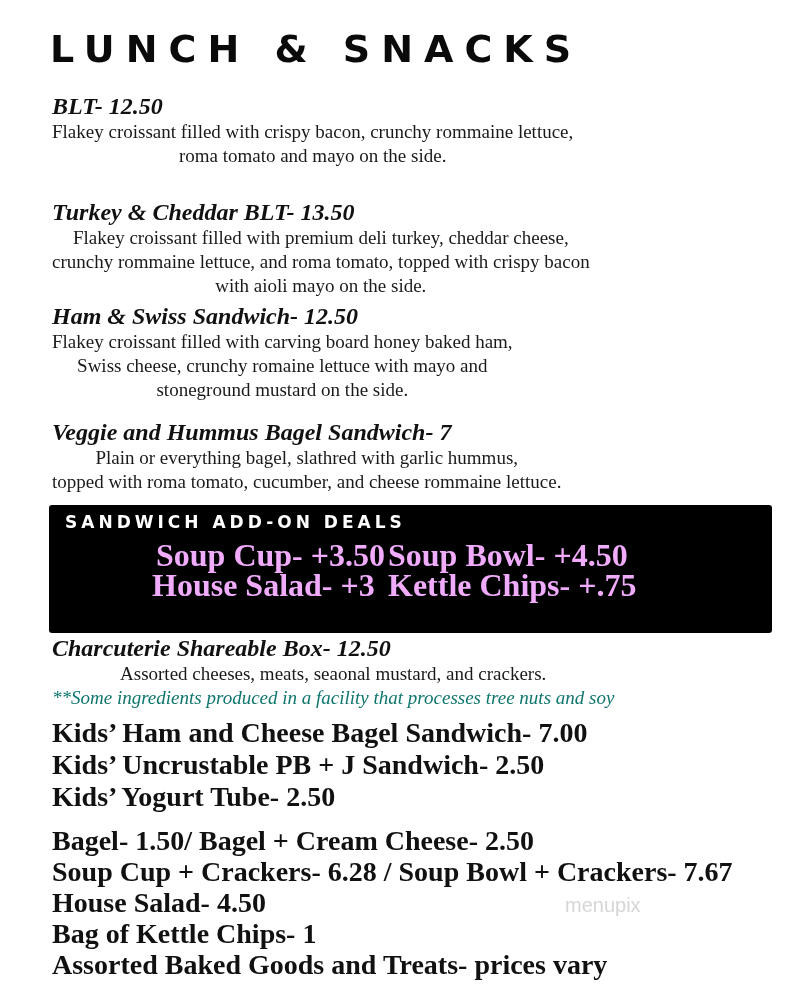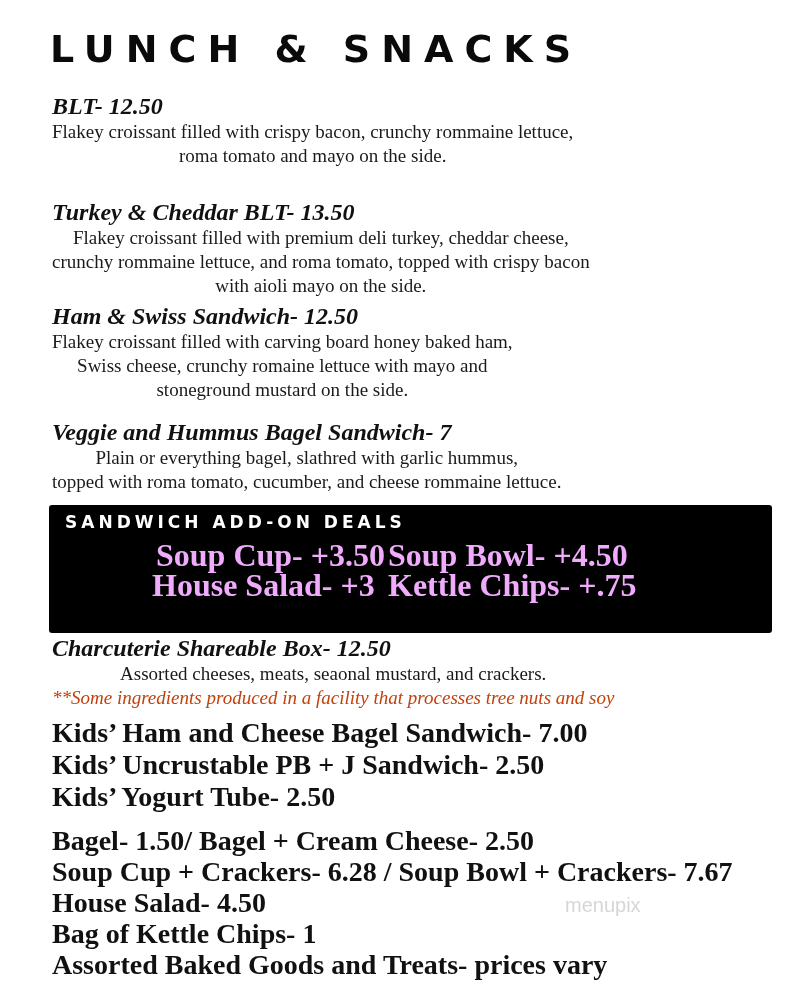--- a/index.html
+++ b/index.html
@@ -1,21 +1,21 @@
 <!DOCTYPE html>
 <html><head>
   <meta charset="utf-8">
   <style>
     html, body { margin:0; padding:0; background:#ffffff; }
     body { width:792px; height:990px; position:relative; overflow:hidden; color:#111111; font-family:"Liberation Serif", "DejaVu Serif", serif; }
     .title { position:absolute; left:50px; top:26px; font-family:"DejaVu Sans", "Liberation Sans", sans-serif; font-weight:bold; font-size:38px; letter-spacing:11px; color:#0a0a0a; line-height:46px; white-space:nowrap; }
     .item { position:absolute; left:52px; }
     .item-name { font-size:24px; font-weight:bold; line-height:28px; white-space:nowrap; color:#111;font-style:italic; }
     .item-desc { font-size:19px; line-height:24px; white-space:pre-line; color:#1a1a1a;text-align:center; }
-    .item-note { font-size:19px; line-height:24px; font-style:italic; color:#c2410c; white-space:nowrap; }
+    .item-note { font-size:19px; line-height:24px; font-style:italic; color:#0f766e; white-space:nowrap; }
     .deals { position:absolute; left:49px; top:505px; width:723px; height:128px; background:#000; border-radius:3px; }
     .deals-title { position:absolute; left:16px; top:7px; font-family:"DejaVu Sans", "Liberation Sans", sans-serif; font-weight:bold; font-size:17px; letter-spacing:4px; color:#fff; white-space:nowrap; }
     .deal { position:absolute; color:#f0abfc; font-size:32px; font-weight:bold; line-height:30px; white-space:nowrap; }
     .line { position:absolute; left:52px; font-size:28px; font-weight:bold; line-height:30px; white-space:nowrap; color:#111; }
     .watermark { position:absolute; left:565px; top:894px; font-family:Liberation Sans, sans-serif; font-size:20px; color:#d6d6d6; letter-spacing:0px; }
   </style>
 </head>
 <body>
 
 <div class="title">LUNCH &amp; SNACKS</div>

